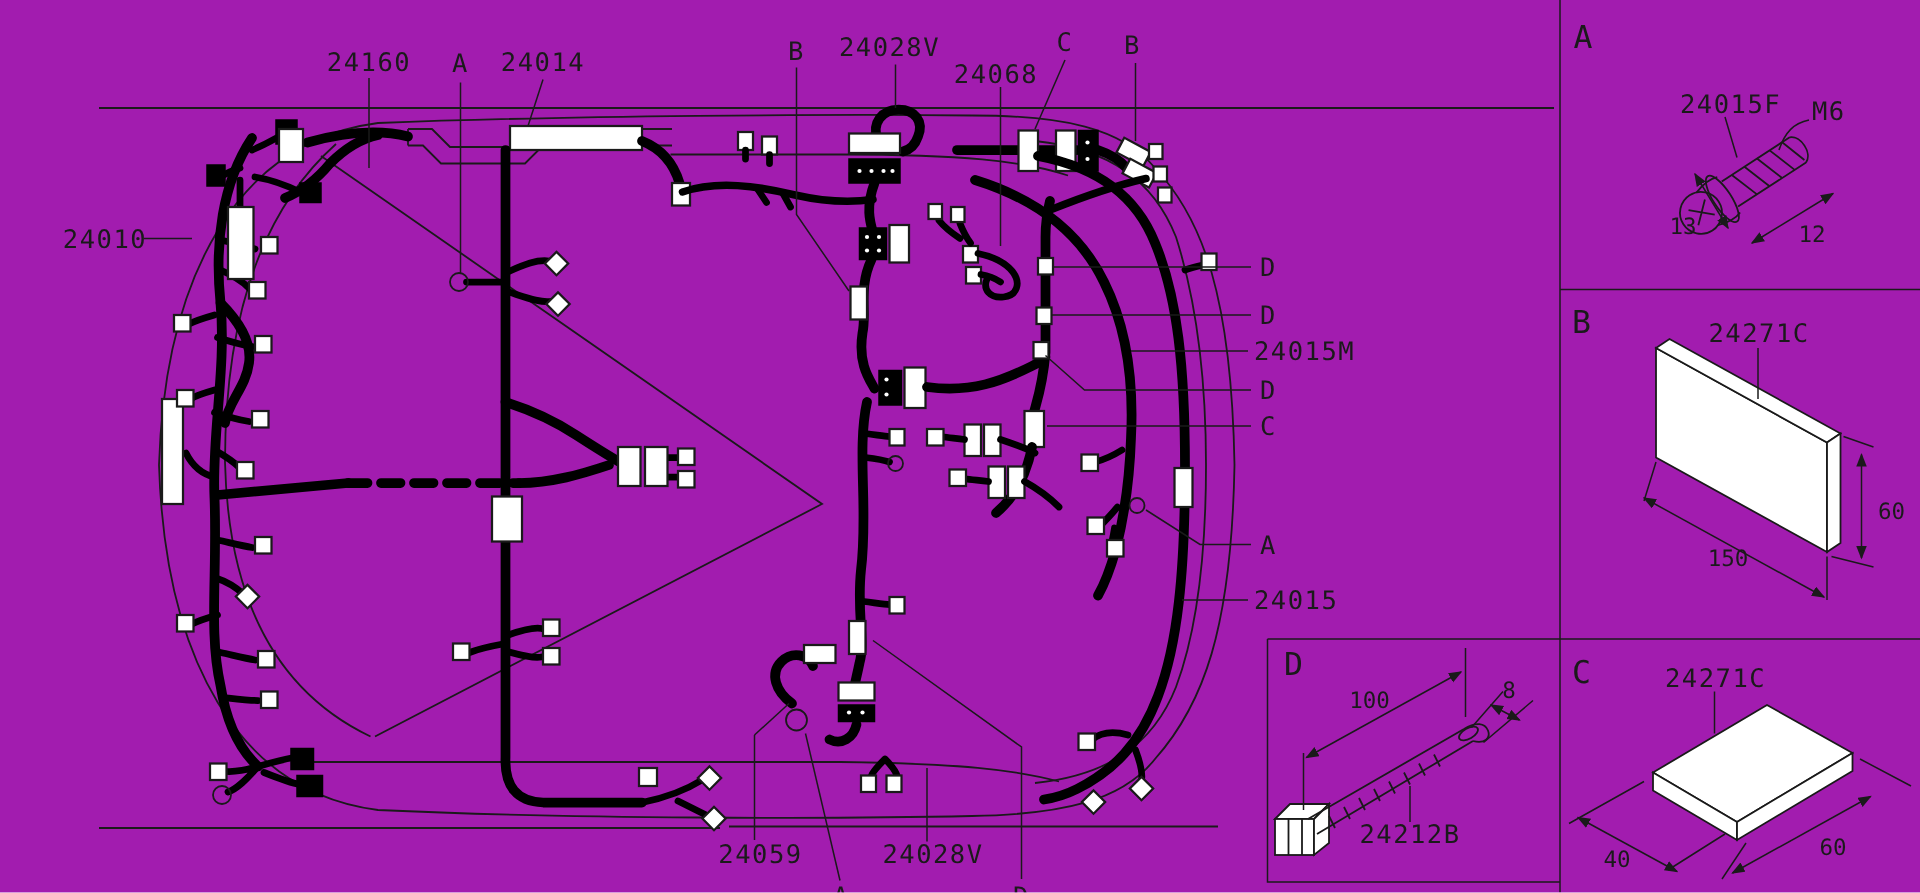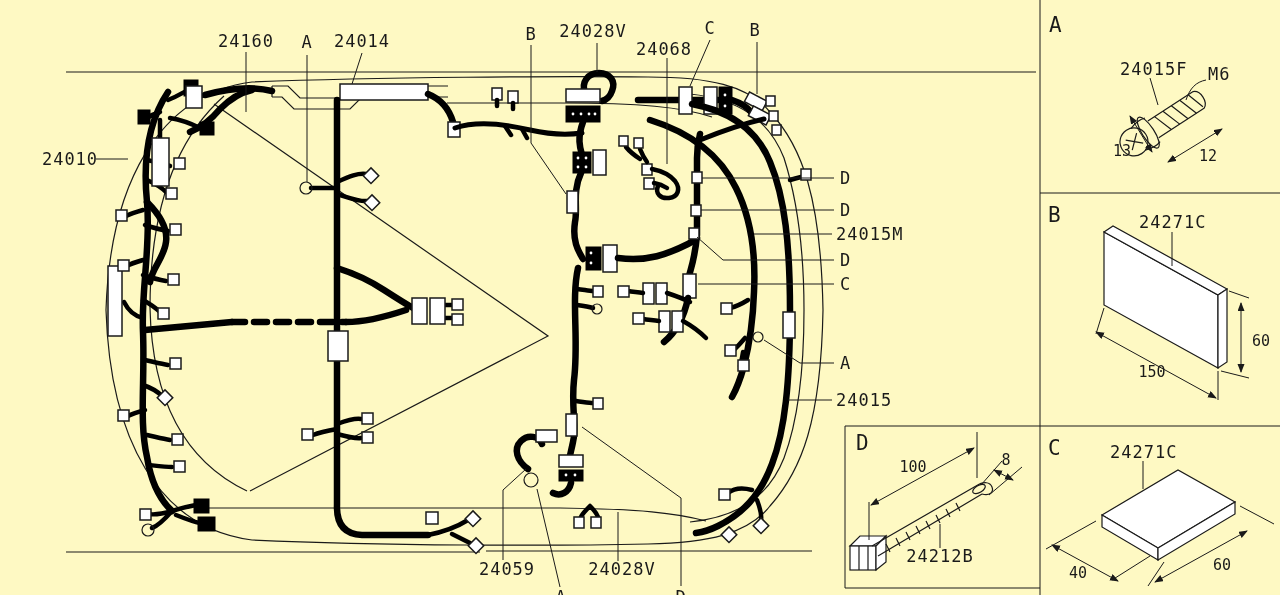--- a/index.html
+++ b/index.html
@@ -1,16 +1,16 @@
 <!DOCTYPE html>
 <html><head>
 <meta charset="utf-8">
 <style>
   html,body{margin:0;padding:0;background:#fff;}
-  .stage{width:1280px;height:595px;position:relative;background:#fef9c3;overflow:hidden;}
+  .stage{width:1280px;height:595px;position:relative;background:#a21caf;overflow:hidden;}
   svg{display:block;overflow:hidden;}
   .thin{stroke:#1a1a1a;stroke-width:1.2;fill:none;}
   .thick{stroke:#000;stroke-width:6.5;fill:none;stroke-linecap:round;stroke-linejoin:round;}
   .thick5{stroke:#000;stroke-width:5;fill:none;stroke-linecap:round;stroke-linejoin:round;}
   .twig{stroke:#000;stroke-width:4.5;fill:none;stroke-linecap:round;}
   .conn{fill:#fff;stroke:#1a1a1a;stroke-width:1.5;}
   .connb{fill:#000;stroke:#000;stroke-width:1;}
   .lead{stroke:#1a1a1a;stroke-width:1;fill:none;}
   .lbl{font-family:"DejaVu Sans Mono",monospace;font-size:17px;fill:#1a1a1a;letter-spacing:1px;}
   .dim{font-family:"DejaVu Sans Mono",monospace;font-size:15px;fill:#1a1a1a;}

